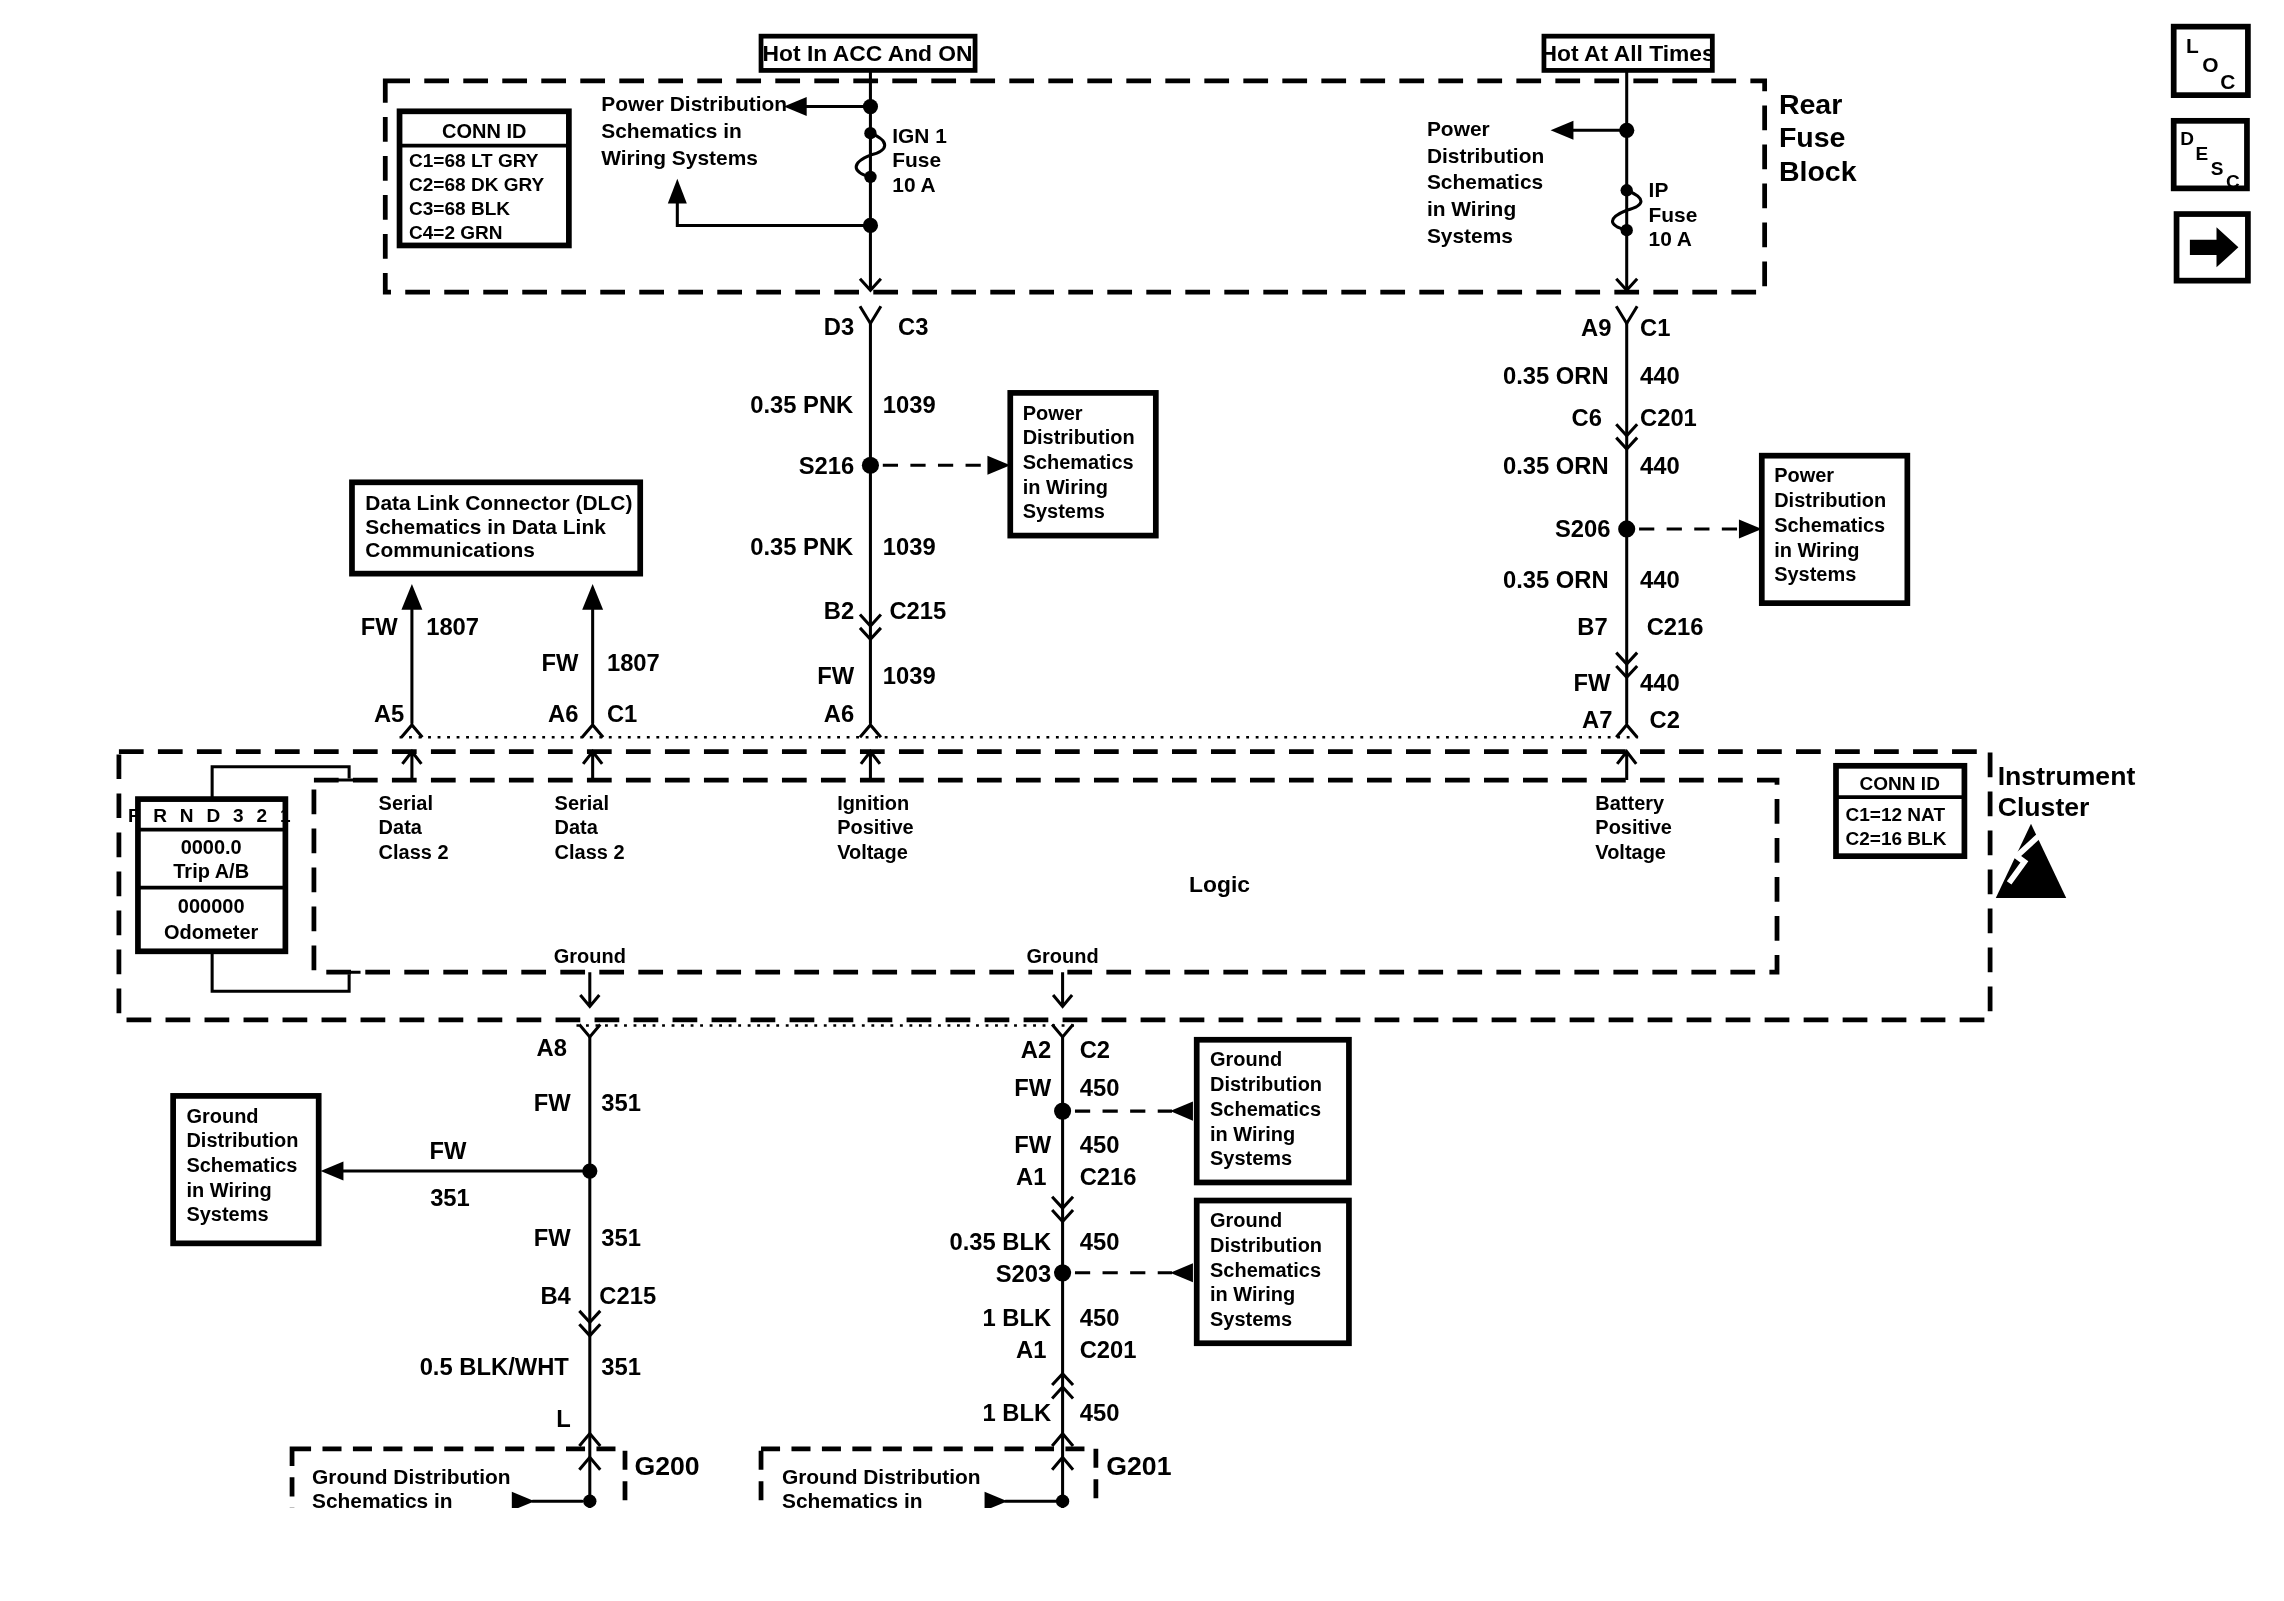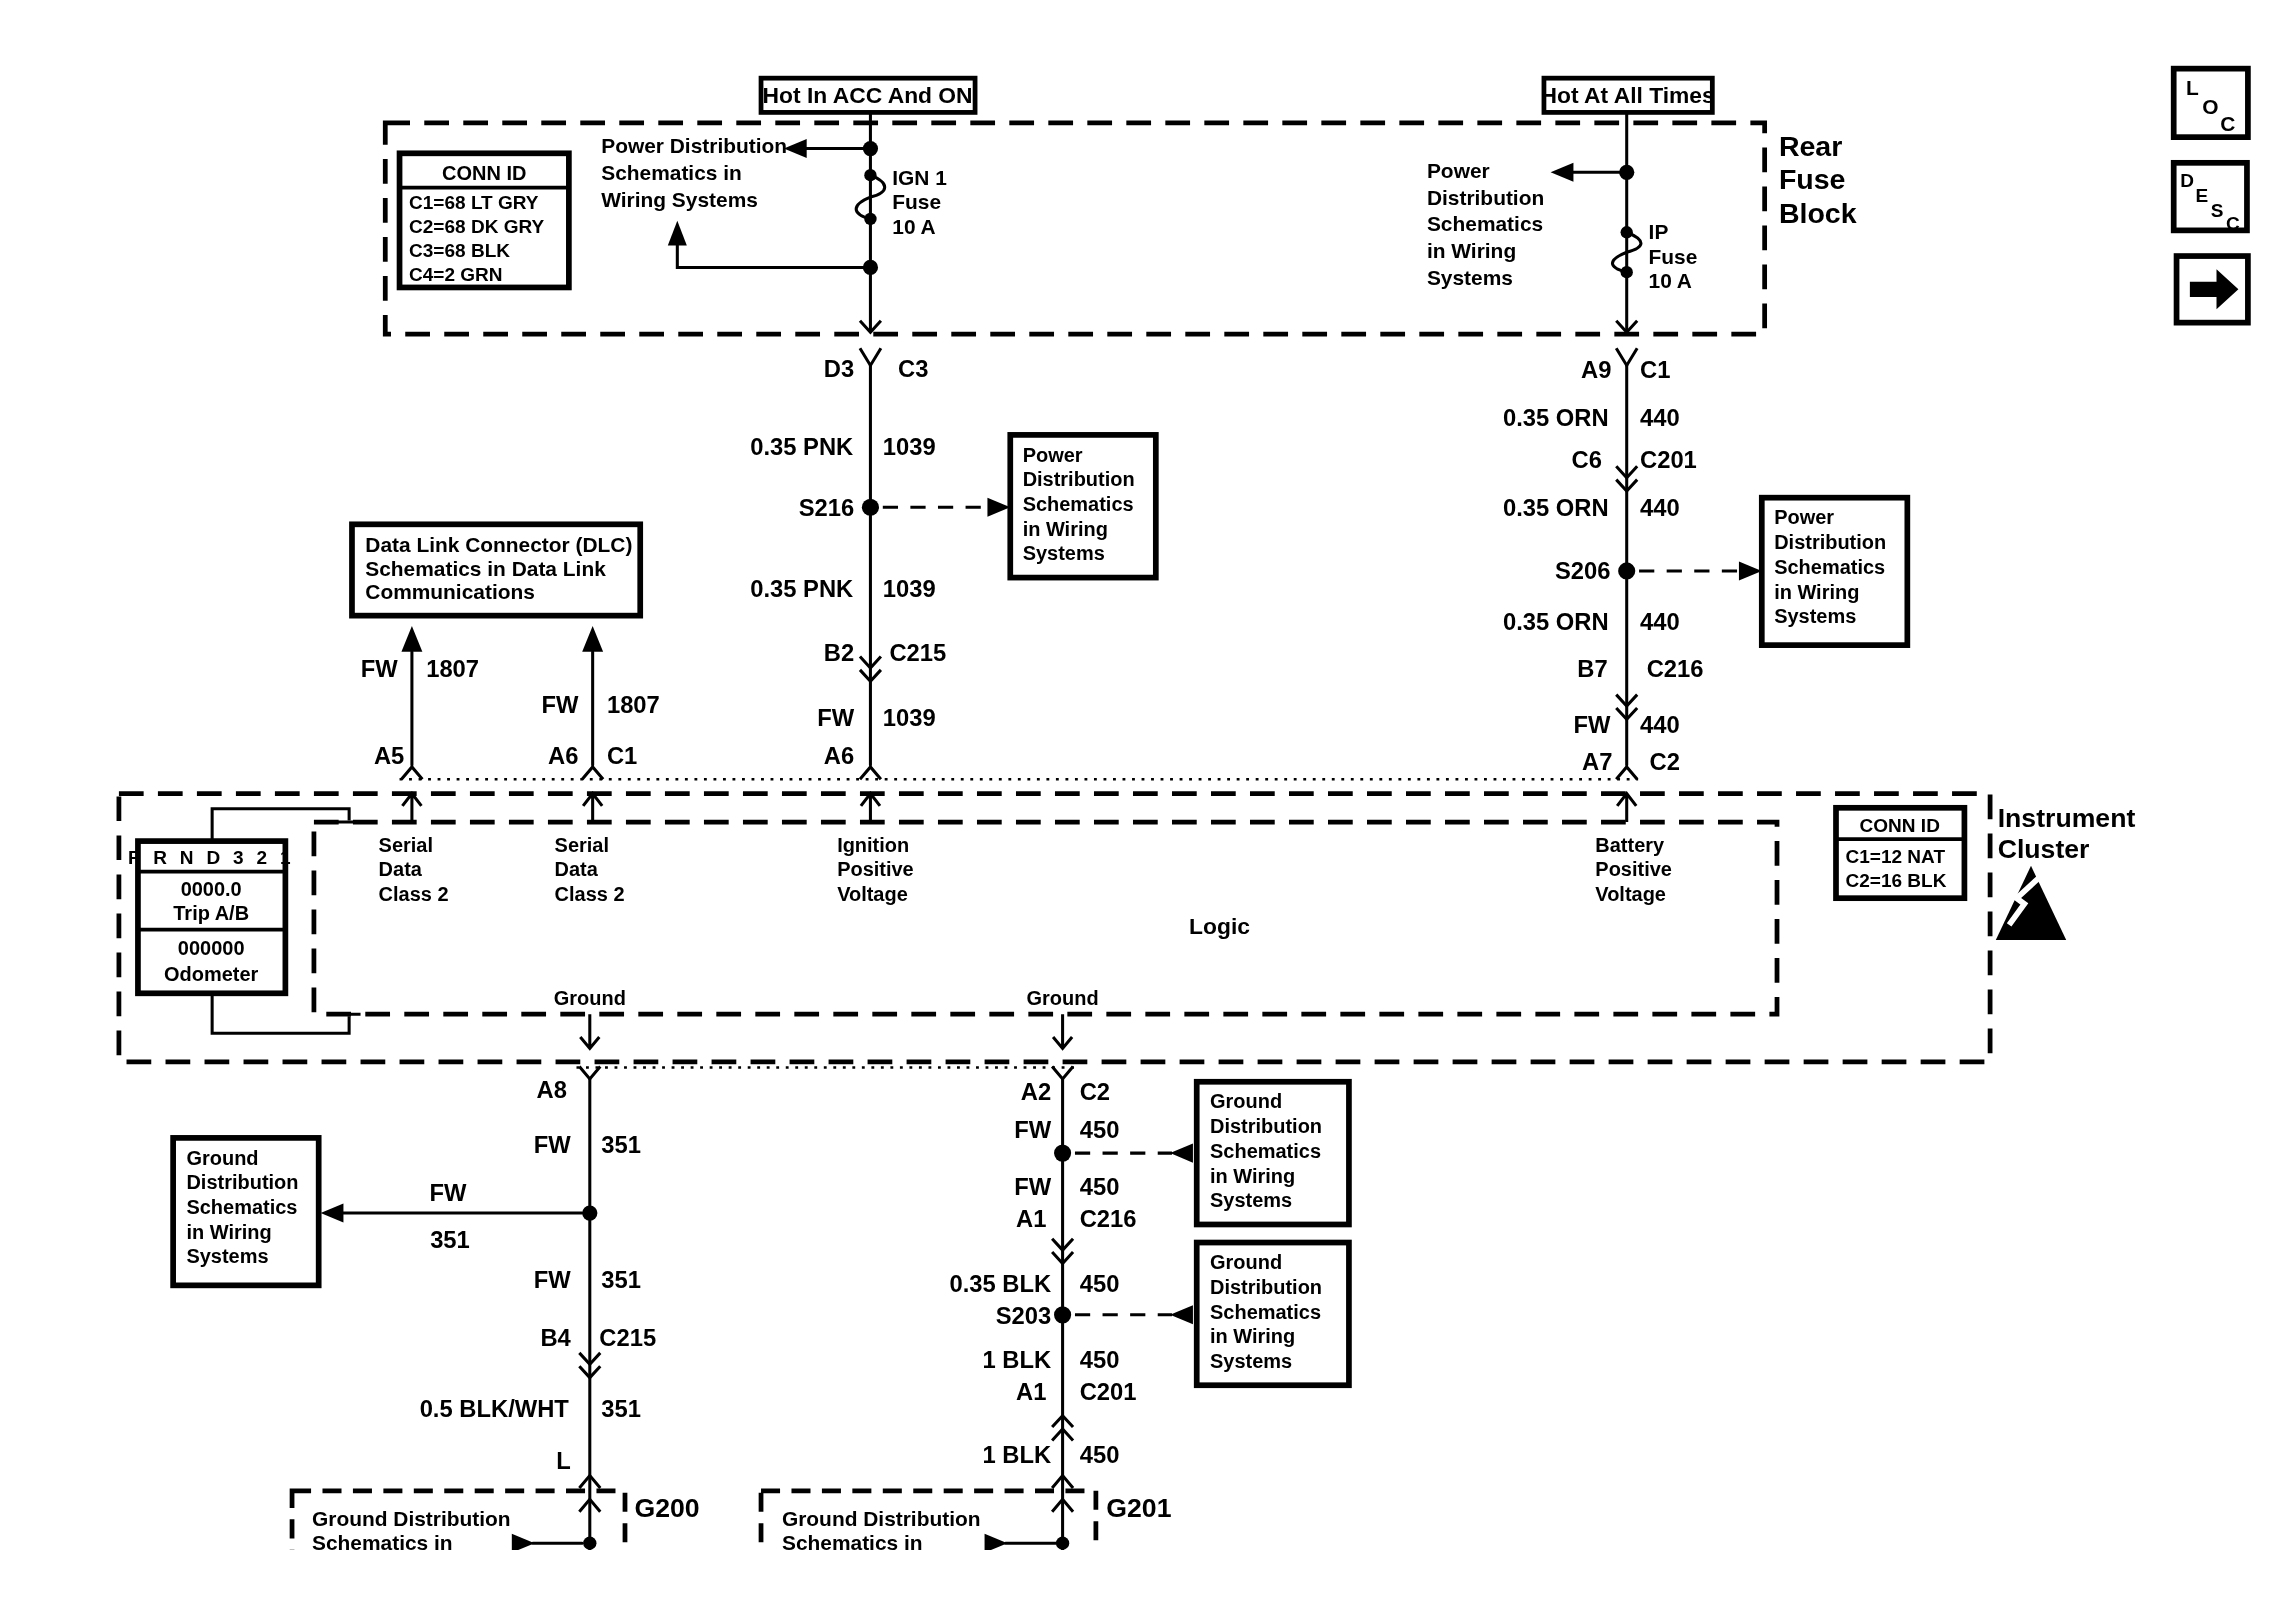--- a/index.html
+++ b/index.html
@@ -1,17 +1,17 @@
 <!DOCTYPE html>
 <html style="font-size:15px"><head>
 <meta charset="utf-8">
 <style>
   html,body{margin:0;padding:0;background:#ffffff;}
   .page{position:relative;width:2285px;height:1508px;background:#fff;
-        font-family:"Liberation Sans", sans-serif;margin-top:42px;}
+        font-family:"Liberation Sans", sans-serif;}
   svg{display:block;}
   
   .w{stroke:#000;stroke-width:3.2;fill:none;stroke-linecap:round;}
   .wt{stroke:#000;stroke-width:3.2;fill:none;}
   .bb{stroke:#000;stroke-width:6;fill:none;}           
   .bb5{stroke:#000;stroke-width:5;fill:none;}
   .dash{stroke:#000;stroke-width:5;fill:none;stroke-dasharray:26 15;}
   .dashg{stroke:#000;stroke-width:5;fill:none;stroke-dasharray:20 12;}
   .dot{fill:#000;}
   .fine{stroke:#000;stroke-width:2.4;fill:none;stroke-dasharray:3 7;}

